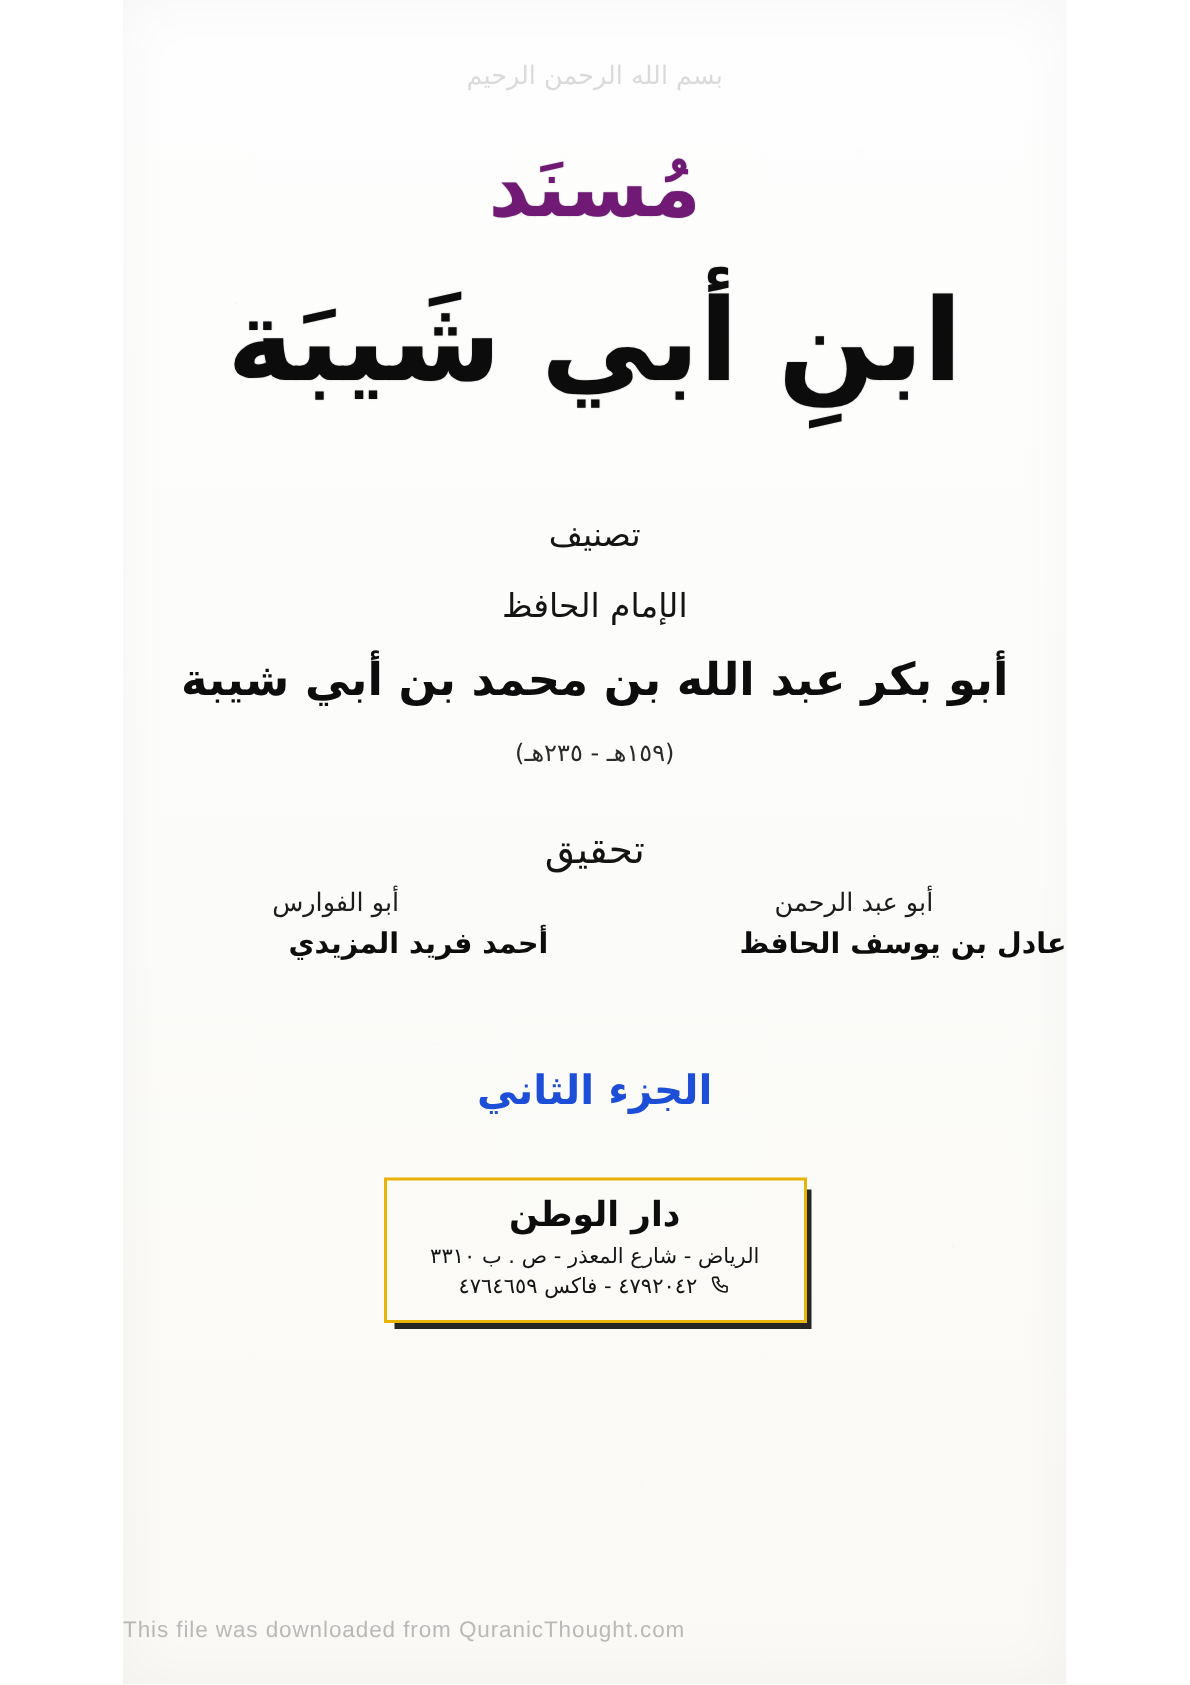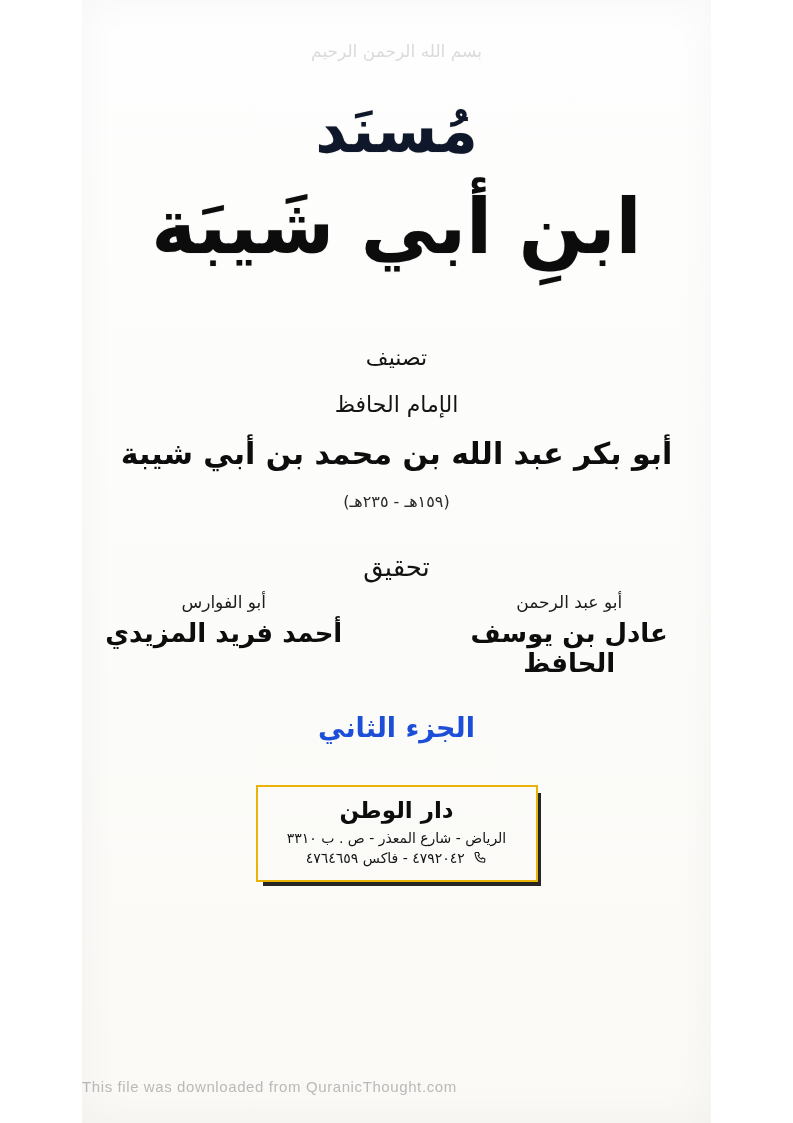--- a/index.html
+++ b/index.html
@@ -53,24 +53,24 @@
     letter-spacing: 1px;
     font-family: "DejaVu Sans", sans-serif;
     opacity: 0.75;
   }
 
   .title-main {
     position: absolute;
     top: 95px;
     left: 0;
     right: 0;
-    font-size: 62px;
+    font-size: 54px;
     line-height: 1.15;
     font-weight: bold;
-    color: #0f172a;
+    color: #701a75;
     font-family: "DejaVu Sans", sans-serif;
     text-shadow: 0 0 1px rgba(0,0,0,0.35);
   }
   .title-line2 {
     position: absolute;
     top: 185px;
     left: 0;
     right: 0;
     font-size: 76px;
     line-height: 1.1;
@@ -139,23 +139,24 @@
   .editor-col {
     width: 290px;
     text-align: center;
   }
   .editor-kunya {
     font-size: 17px;
     color: #1c1c1c;
     margin-bottom: 6px;
   }
   .editor-name {
-    font-size: 26px;
+    font-size: 19px;
     font-weight: bold;
     color: #0d0d0d;
+    text-align: right;
   }
 
   .volume {
     position: absolute;
     top: 712px;
     left: 0;
     right: 0;
     font-size: 27px;
     font-weight: bold;
     color: #1d4ed8;

